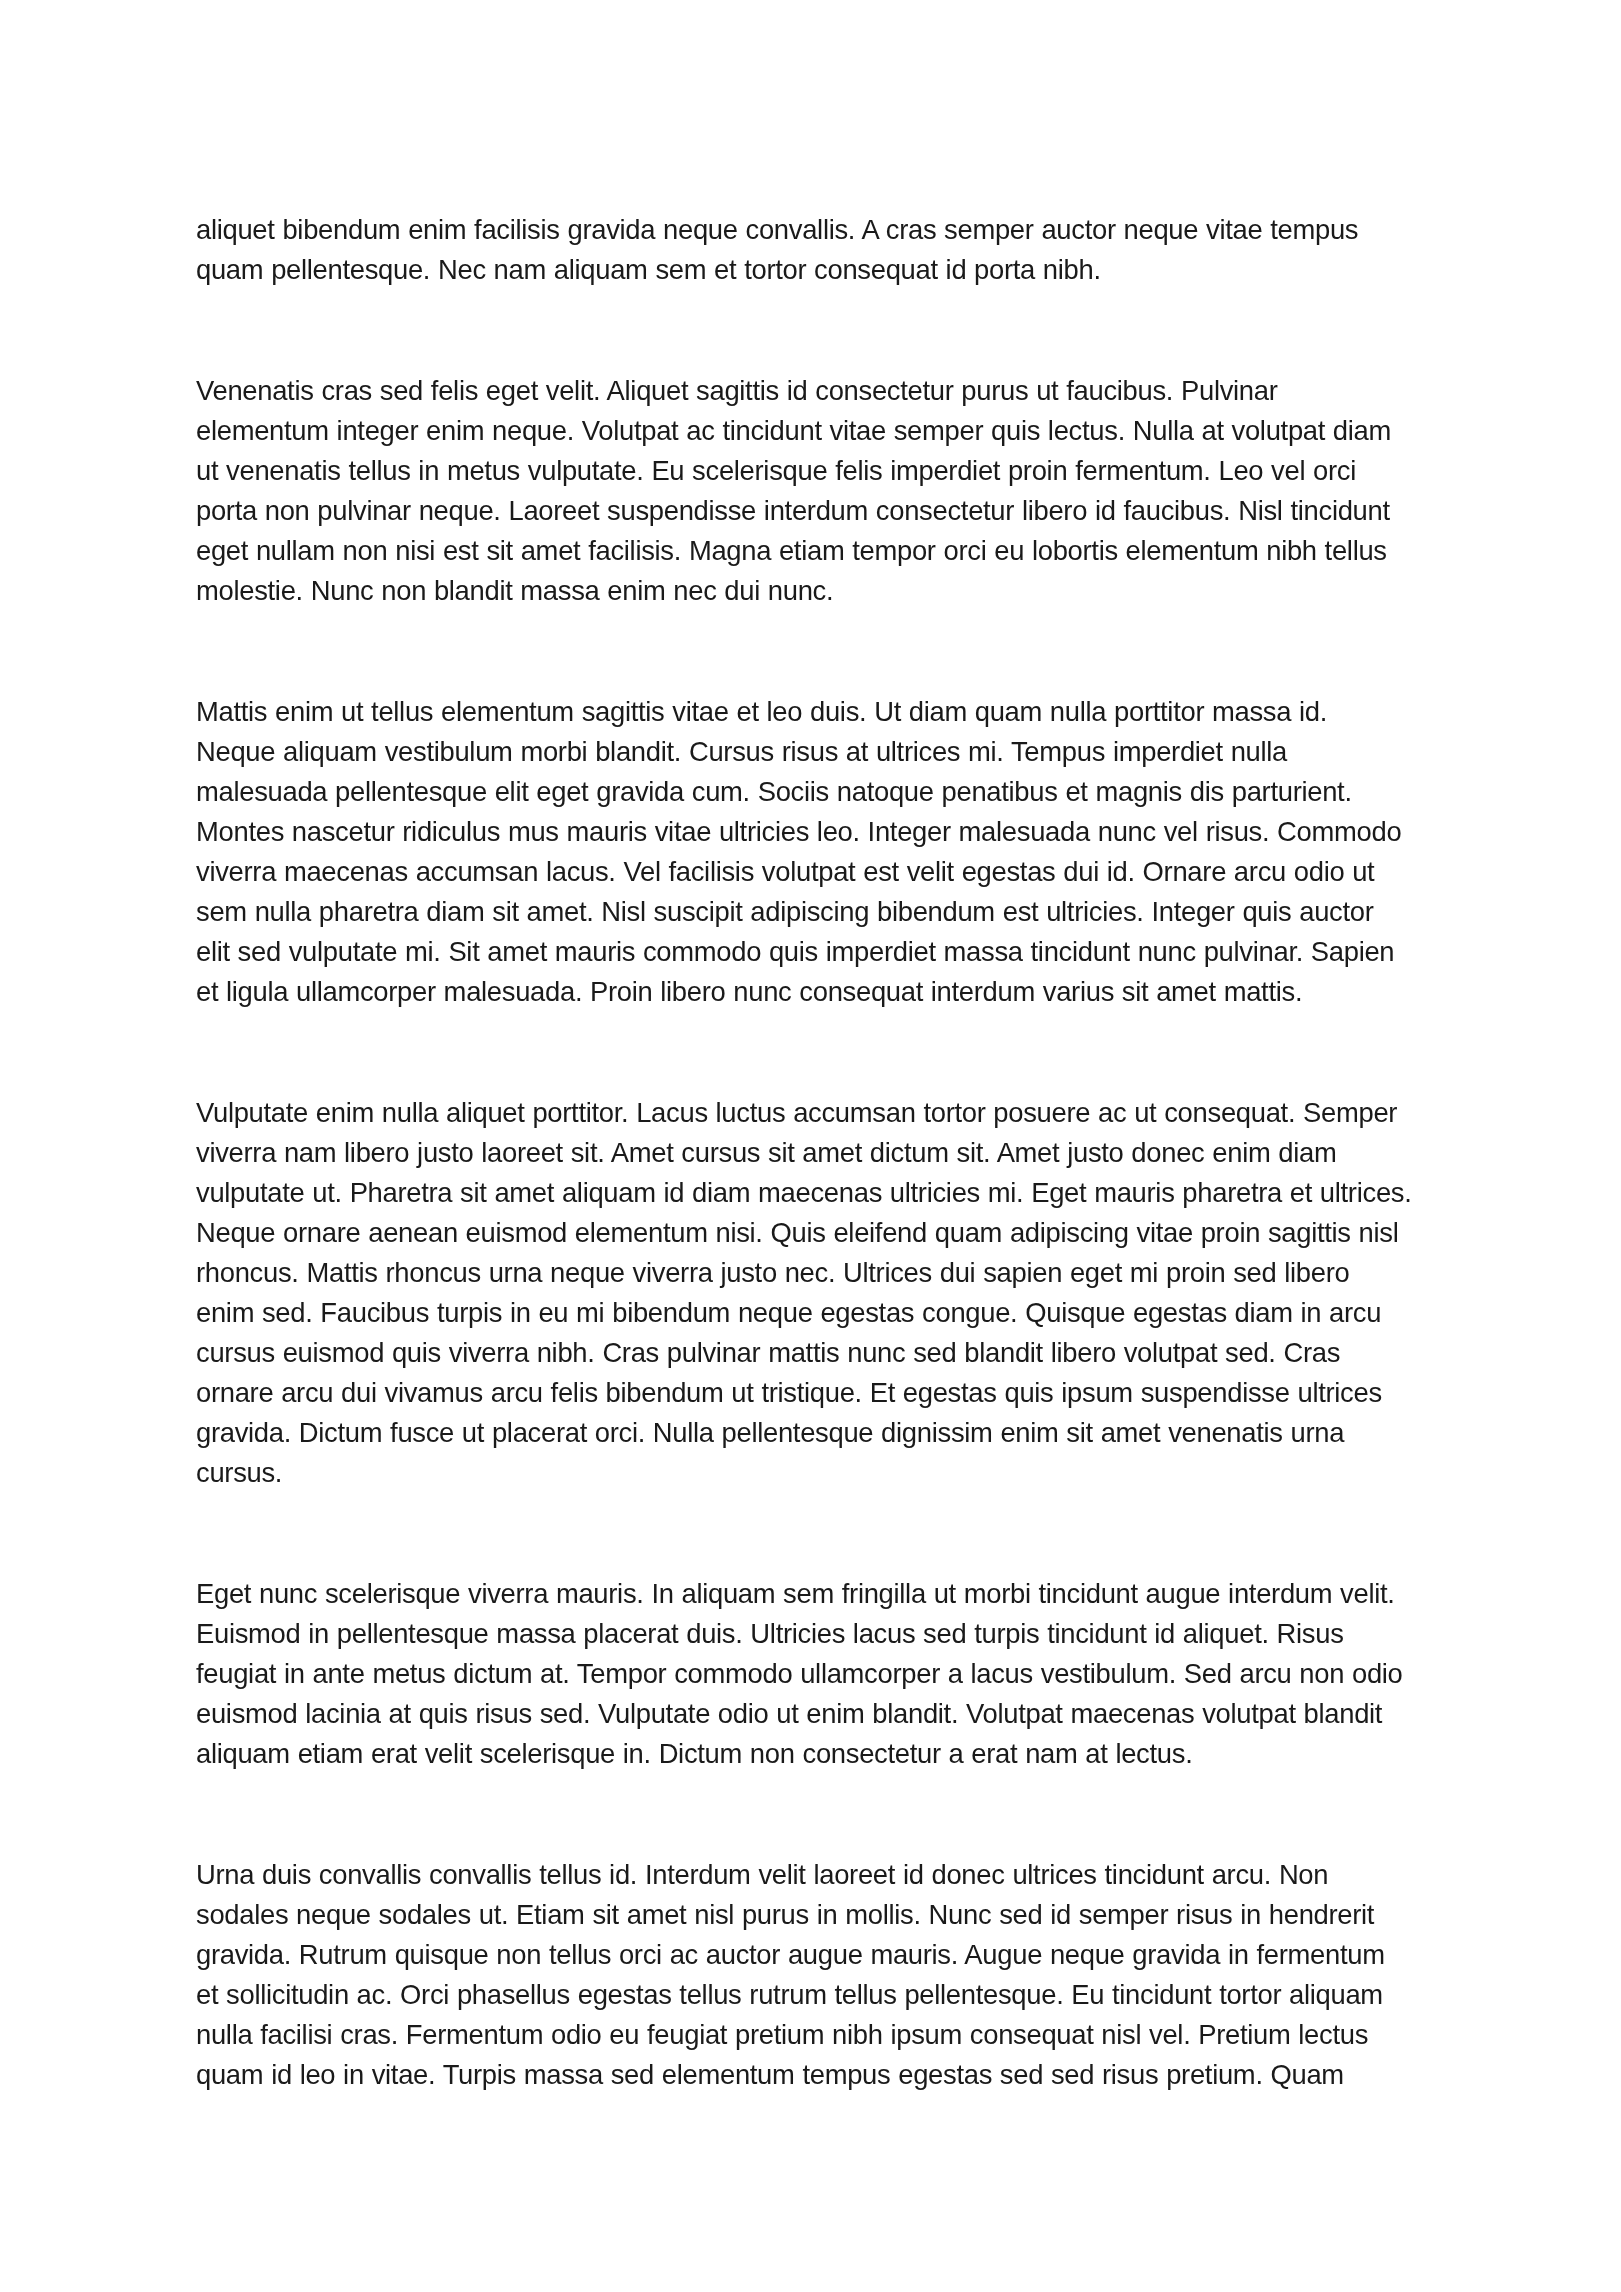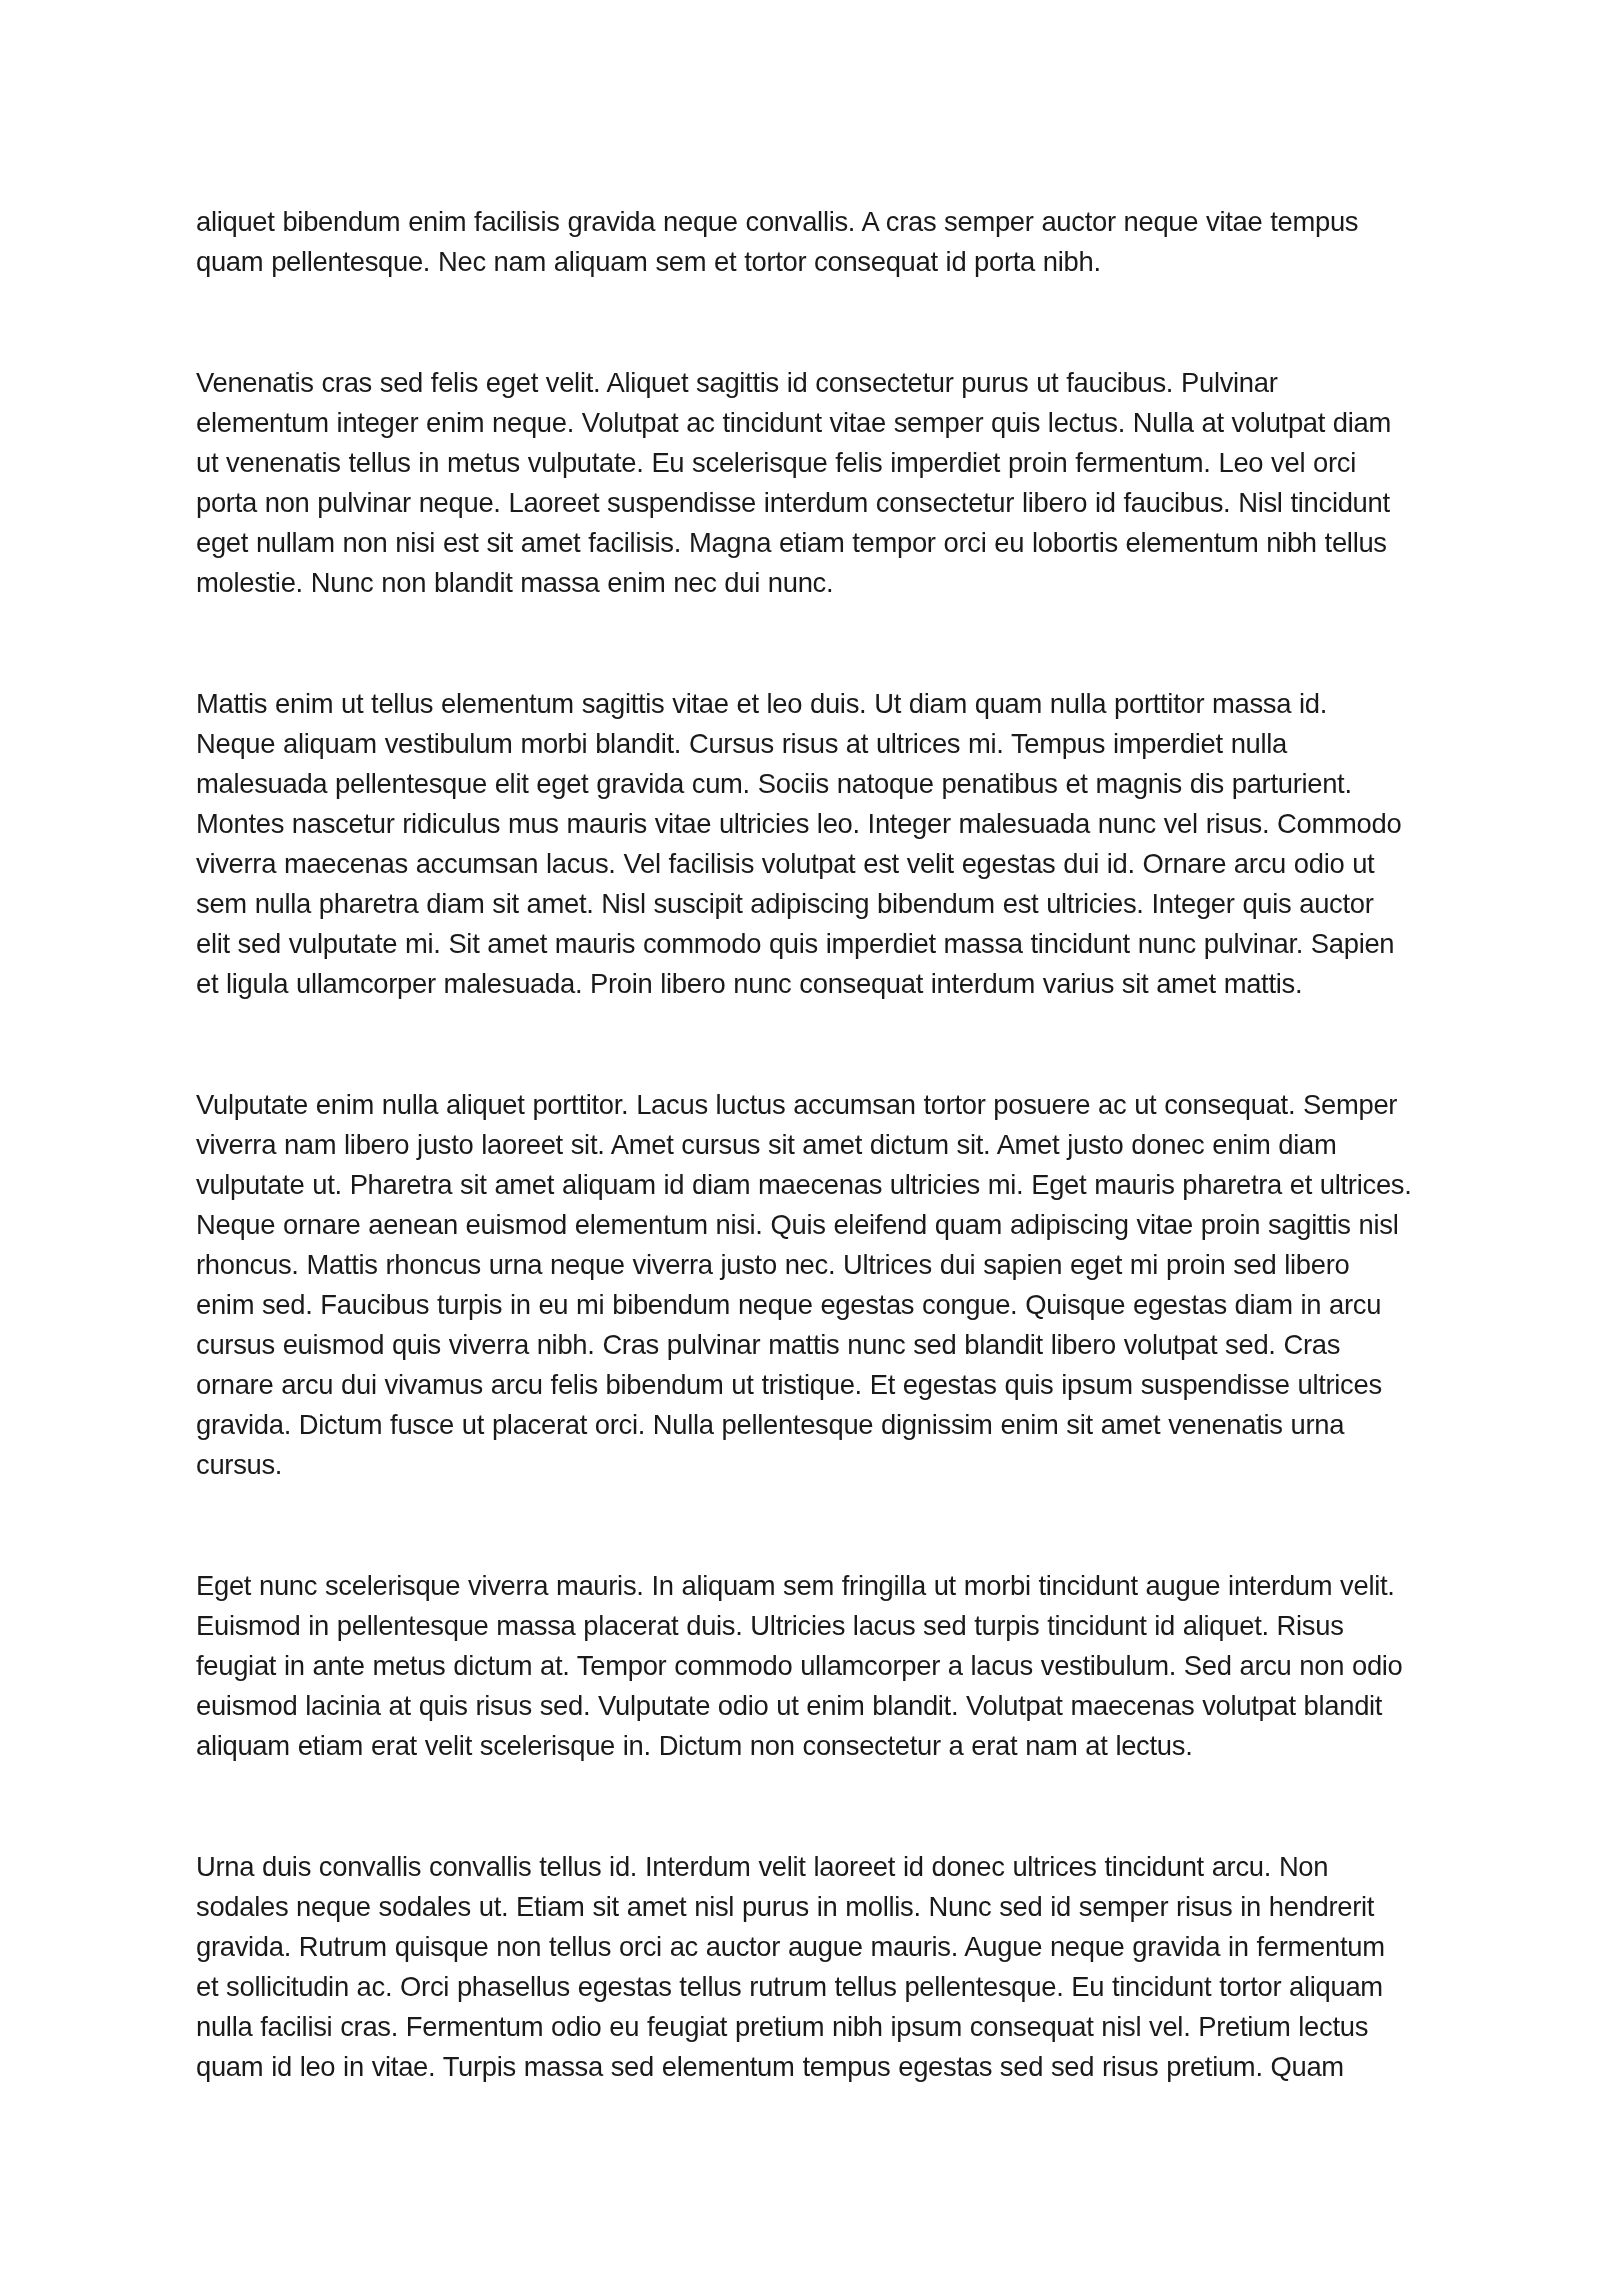--- a/index.html
+++ b/index.html
@@ -12,21 +12,21 @@
     width: 1621px;
     height: 2293px;
     background: #ffffff;
     box-sizing: border-box;
     padding: 194px 208px 0 196px;
     overflow: hidden;
     font-family: "Liberation Sans", "DejaVu Sans", sans-serif;
     color: #1a1a1a;
   }
   .para {
-    margin: 8px 0 81px 0;
+    margin: 16px 0 81px 0;
     font-size: 27.4px;
     line-height: 40px;
     letter-spacing: -0.3px;
     text-align: left;
     word-spacing: 0.5px;
   }
 </style>
 </head>
 <body>
 

